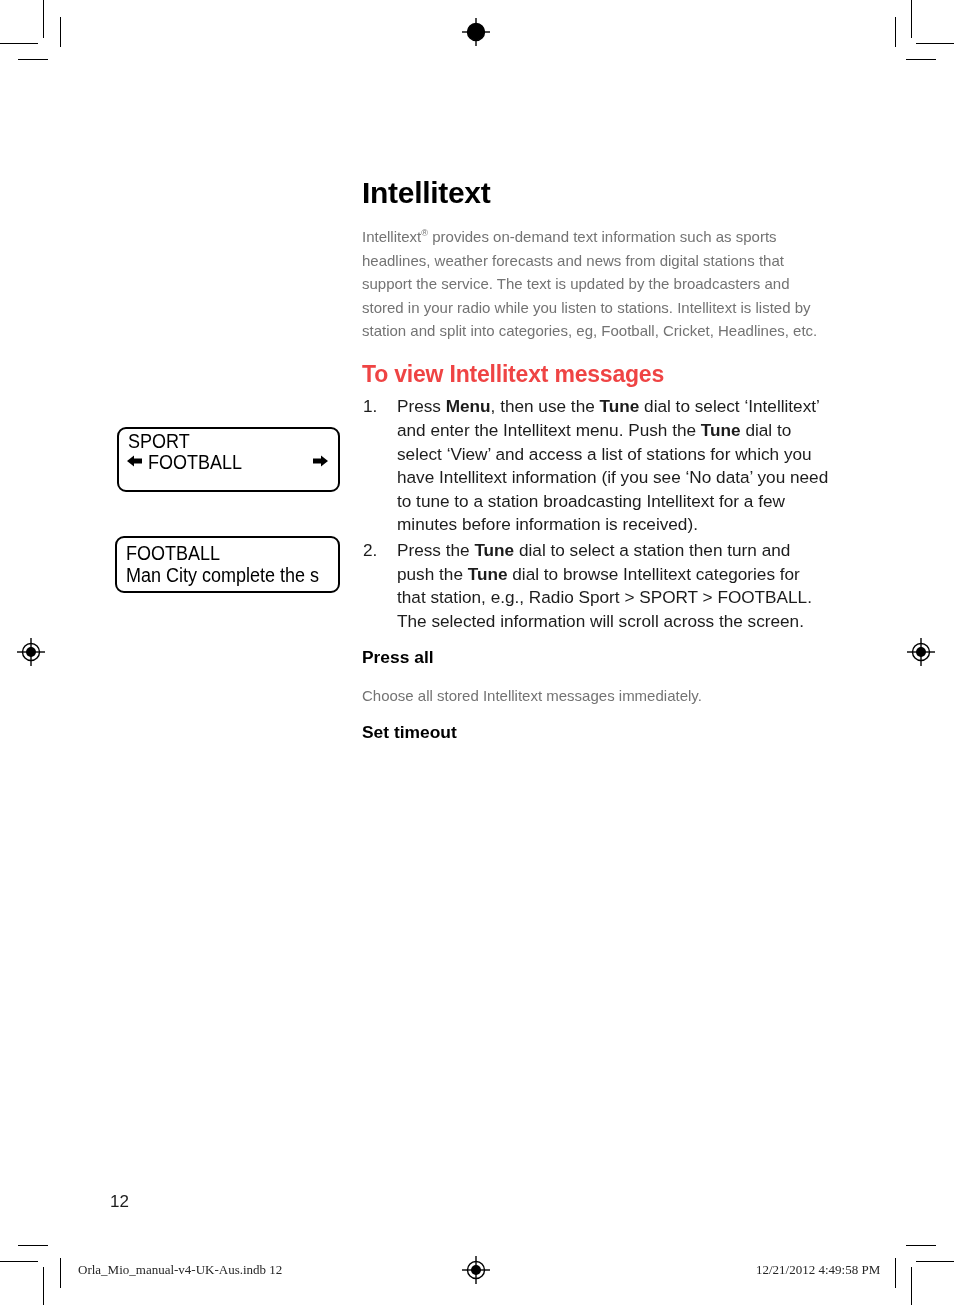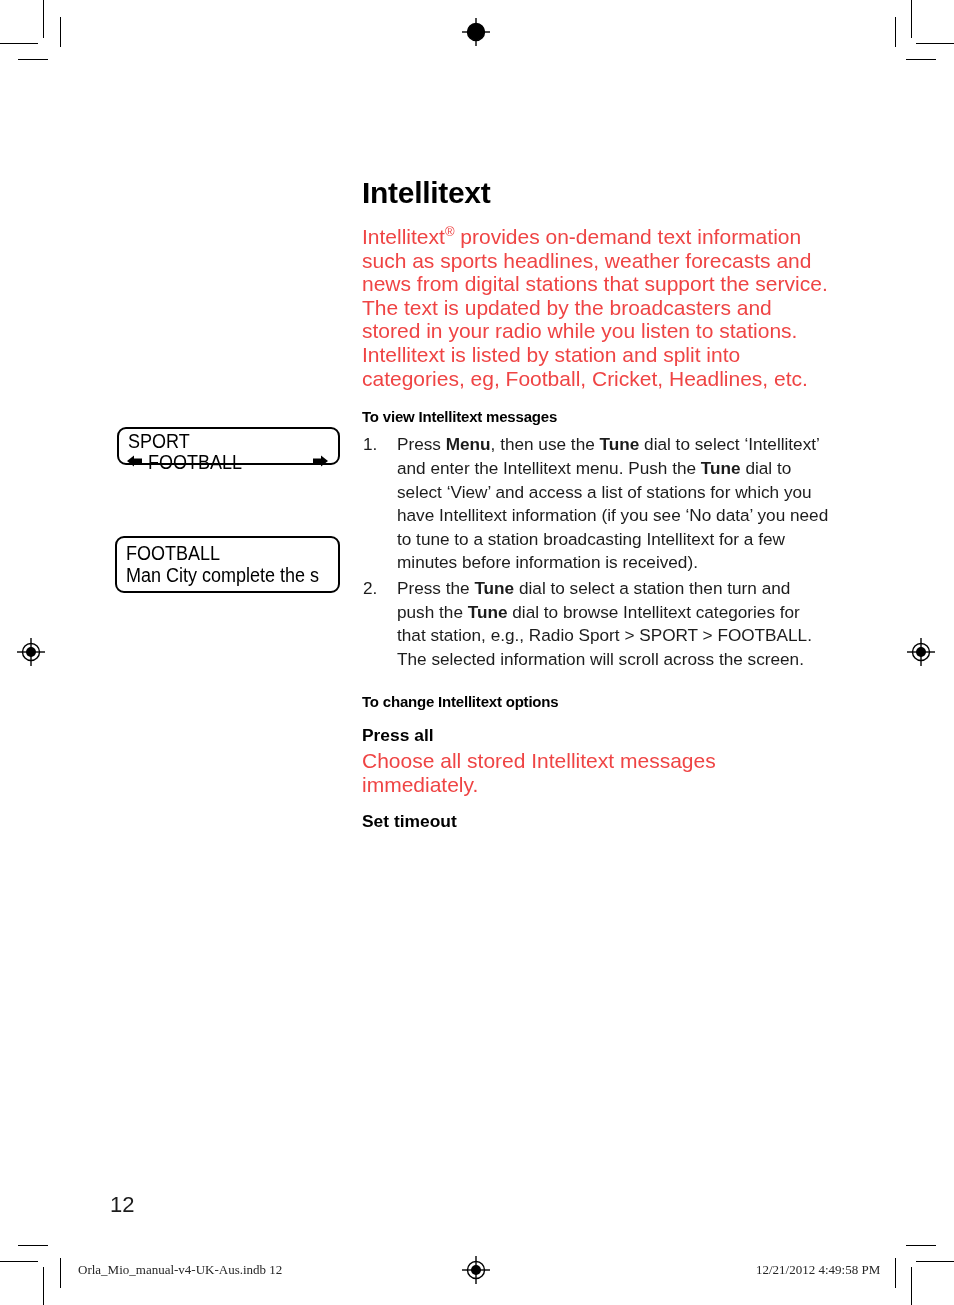--- a/index.html
+++ b/index.html
@@ -45,38 +45,38 @@
   h1.title {
     font-size: 30px;
     font-weight: bold;
     letter-spacing: -0.3px;
     margin: 0 0 16px 0;
     line-height: 1.1;
     color: #000;
   }
 
   p.body {
-    font-size: 21px;
+    font-size: 15px;
     line-height: 23.6px;
-    margin: 4px 0 18px 0;
-    color: #ef4444;
+    margin: 16px 0 18px 0;
+    color: #737373;
   }
   p.body sup {
     font-size: 0.62em;
     vertical-align: super;
     line-height: 0;
   }
 
   h2.sub {
-    font-size: 15px;
+    font-size: 23px;
     font-weight: bold;
     margin: 12px 0 8px 0;
     line-height: 1.15;
     letter-spacing: -0.2px;
-    color: #000000;
+    color: #ef4444;
   }
 
   h3.minor {
     font-size: 17.4px;
     font-weight: bold;
     margin: 14px 0 2px 0;
     line-height: 1.2;
     color: #000;
   }
 
@@ -126,36 +126,36 @@
     transform: scaleX(0.9);
     transform-origin: left center;
   }
   .lcd-arrow {
     position: absolute;
     font-size: 17px;
     line-height: 21px;
     color: #000;
   }
 
-  #lcd1 { left: 117px; top: 427px; width: 223px; height: 38px; }
+  #lcd1 { left: 117px; top: 427px; width: 223px; height: 65px; }
   #lcd1 .l1 { left: 9px; top: 2px; }
   #lcd1 .l2 { left: 29px; top: 23px; }
   #lcd1 .ar-left  { left: 8px;  top: 23px; }
   #lcd1 .ar-right { right: 10px; top: 23px; }
 
   #lcd2 { left: 115px; top: 536px; width: 225px; height: 57px; }
   #lcd2 .l1 { left: 9px; top: 5px; }
   #lcd2 .l2 { left: 9px; top: 27px; }
 
   
   .folio {
     position: absolute;
     left: 110px;
     top: 1192px;
-    font-size: 22px;
+    font-size: 17px;
     color: #1c1c1c;
   }
   .footer-text {
     position: absolute;
     font-family: "Liberation Serif", serif;
     font-size: 13px;
     color: #262626;
     white-space: nowrap;
   }
   #footer-left  { left: 78px;  top: 1262px; }
@@ -255,21 +255,20 @@
 
     <ol class="steps">
       <li>
         <span class="num">1.</span><span>Press </span><span class="b">Menu</span><span>, then use the </span><span class="b">Tune</span><span> dial to select ‘Intellitext’ and enter the Intellitext menu. Push the </span><span class="b">Tune</span><span> dial to select ‘View’ and access a list of stations for which you have Intellitext information (if you see ‘No data’ you need to tune to a station broadcasting Intellitext for a few minutes before information is received).</span>
       </li>
       <li>
         <span class="num">2.</span><span>Press the </span><span class="b">Tune</span><span> dial to select a station then turn and push the </span><span class="b">Tune</span><span> dial to browse Intellitext categories for that station, e.g., Radio Sport &gt; SPORT &gt; FOOTBALL. The selected information will scroll across the screen.</span>
       </li>
     </ol>
 
-    <h2 class="sub" style="margin-top:22px;">To change Intellitext options</h2>
 
     <h3 class="minor">Press all</h3>
     <p class="body" style="margin-bottom:0;">Choose all stored Intellitext messages immediately.</p>
 
     <h3 class="minor">Set timeout</h3>
 
   </div>
 
   <div class="folio">12</div>
 

